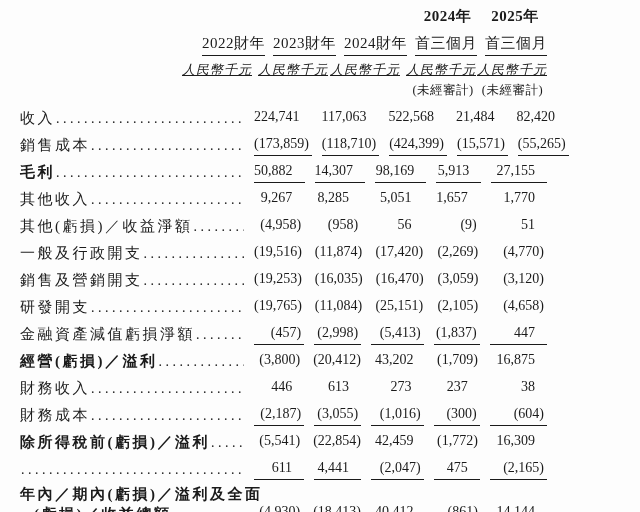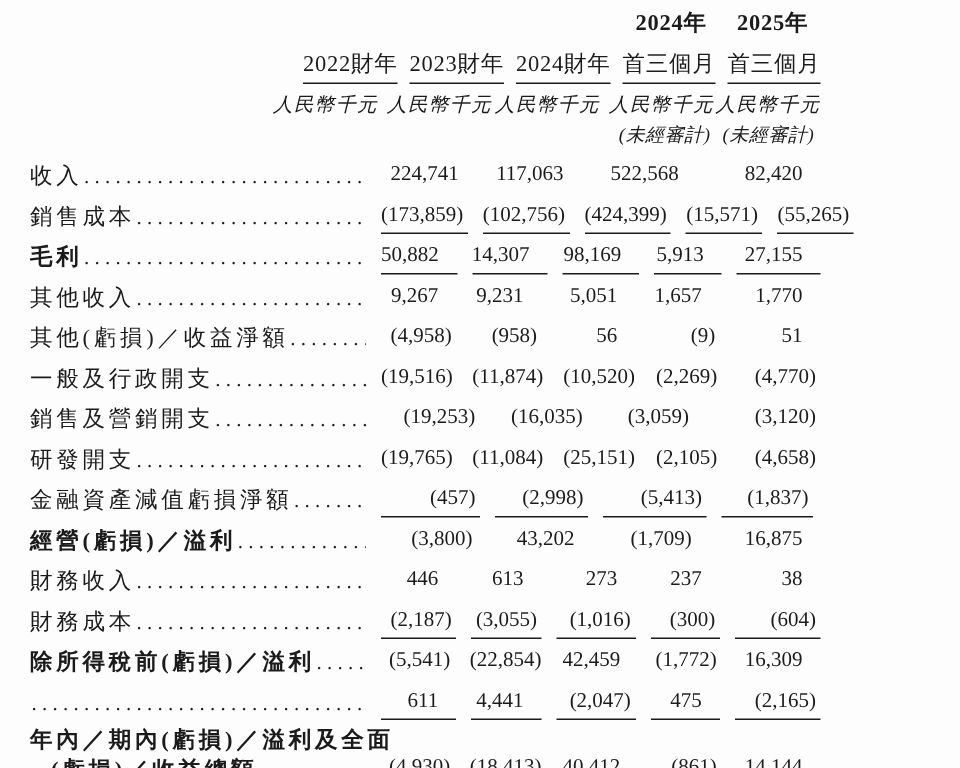--- a/index.html
+++ b/index.html
@@ -15,23 +15,23 @@
 
   
   .hdr-top .topyear { font-weight:bold; font-size:15px; line-height:20px;
     text-align:center; margin-left:10px; letter-spacing:.5px; white-space:nowrap; }
   .hdr-years { margin-top:8px; }
   .hdr-box { margin-left:8px; border-bottom:1.5px solid #1b1b1b; text-align:center;
     font-weight:normal; font-size:15px; line-height:19px; padding-bottom:2px;
     letter-spacing:.5px; white-space:nowrap; }
   .hdr-units { margin-top:5px; }
   .unit { margin-left:6px; font-style:italic; font-size:13px; line-height:18px;
-    text-align:center; letter-spacing:1px; white-space:nowrap; }
+    text-align:center; letter-spacing:1px; white-space:nowrap;text-decoration:underline; }
   .hdr-notes { margin-top:3px; }
-  .note { margin-left:4px; font-style:italic; font-size:12.5px; line-height:16px;
+  .note { margin-left:4px; font-size:12.5px; line-height:16px;
     text-align:center; letter-spacing:.5px; white-space:nowrap; }
 
   
   main { margin-top:9px; }
   .trow { margin-bottom:5.5px; }
   .lline { display:flex; align-items:baseline; line-height:19.5px; }
   .ltext { white-space:nowrap; font-size:15px; letter-spacing:2.5px; }
   .trow.bold .ltext { font-weight:bold; }
   .dots { flex:1 1 0; overflow:hidden; white-space:nowrap; font-size:14px;
     letter-spacing:3.5px; padding-left:1px; }
@@ -129,38 +129,41 @@
     </div>
     <div class="col-num c1">
           <div class="valbox"><span class="val pos">224,741</span></div>
         </div>
     <div class="col-num c2">
           <div class="valbox"><span class="val pos">117,063</span></div>
         </div>
     <div class="col-num c3">
           <div class="valbox"><span class="val pos">522,568</span></div>
         </div>
+    <div class="col-num c4">
+          <div class="valbox"><span class="val pos">21,484</span></div>
+        </div>
     <div class="col-num c5">
           <div class="valbox"><span class="val pos">82,420</span></div>
         </div>
   </div>
 
   <div class="trow row rule-single">
     <div class="col-label">
       <div class="lline lline1">
         <span class="ltext">銷售成本</span>
             <span class="dots">........................................................................................................</span>
       </div>
 
     </div>
     <div class="col-num c1">
           <div class="valbox"><span class="val">(173,859)</span></div>
         </div>
     <div class="col-num c2">
-          <div class="valbox"><span class="val">(102,756)</span></div>
+          <div class="valbox"><span class="val">(118,710)</span></div>
         </div>
     <div class="col-num c3">
           <div class="valbox"><span class="val">(424,399)</span></div>
         </div>
     <div class="col-num c4">
           <div class="valbox"><span class="val">(15,571)</span></div>
         </div>
     <div class="col-num c5">
           <div class="valbox"><span class="val">(55,265)</span></div>
         </div>
@@ -196,21 +199,21 @@
       <div class="lline lline1">
         <span class="ltext">其他收入</span>
             <span class="dots">........................................................................................................</span>
       </div>
 
     </div>
     <div class="col-num c1">
           <div class="valbox"><span class="val pos">9,267</span></div>
         </div>
     <div class="col-num c2">
-          <div class="valbox"><span class="val pos">9,231</span></div>
+          <div class="valbox"><span class="val pos">8,285</span></div>
         </div>
     <div class="col-num c3">
           <div class="valbox"><span class="val pos">5,051</span></div>
         </div>
     <div class="col-num c4">
           <div class="valbox"><span class="val pos">1,657</span></div>
         </div>
     <div class="col-num c5">
           <div class="valbox"><span class="val pos">1,770</span></div>
         </div>
@@ -249,21 +252,21 @@
       </div>
 
     </div>
     <div class="col-num c1">
           <div class="valbox"><span class="val">(19,516)</span></div>
         </div>
     <div class="col-num c2">
           <div class="valbox"><span class="val">(11,874)</span></div>
         </div>
     <div class="col-num c3">
-          <div class="valbox"><span class="val">(10,520)</span></div>
+          <div class="valbox"><span class="val">(17,420)</span></div>
         </div>
     <div class="col-num c4">
           <div class="valbox"><span class="val">(2,269)</span></div>
         </div>
     <div class="col-num c5">
           <div class="valbox"><span class="val">(4,770)</span></div>
         </div>
   </div>
 
   <div class="trow row rule-none">
@@ -273,20 +276,23 @@
             <span class="dots">........................................................................................................</span>
       </div>
 
     </div>
     <div class="col-num c1">
           <div class="valbox"><span class="val">(19,253)</span></div>
         </div>
     <div class="col-num c2">
           <div class="valbox"><span class="val">(16,035)</span></div>
         </div>
+    <div class="col-num c3">
+          <div class="valbox"><span class="val">(16,470)</span></div>
+        </div>
     <div class="col-num c4">
           <div class="valbox"><span class="val">(3,059)</span></div>
         </div>
     <div class="col-num c5">
           <div class="valbox"><span class="val">(3,120)</span></div>
         </div>
   </div>
 
   <div class="trow row rule-none">
     <div class="col-label">
@@ -326,32 +332,38 @@
         </div>
     <div class="col-num c2">
           <div class="valbox"><span class="val">(2,998)</span></div>
         </div>
     <div class="col-num c3">
           <div class="valbox"><span class="val">(5,413)</span></div>
         </div>
     <div class="col-num c4">
           <div class="valbox"><span class="val">(1,837)</span></div>
         </div>
+    <div class="col-num c5">
+          <div class="valbox"><span class="val pos">447</span></div>
+        </div>
   </div>
 
   <div class="trow row bold rule-none">
     <div class="col-label">
       <div class="lline lline1">
         <span class="ltext">經營(虧損)／溢利</span>
             <span class="dots">........................................................................................................</span>
       </div>
 
     </div>
     <div class="col-num c1">
           <div class="valbox"><span class="val">(3,800)</span></div>
+        </div>
+    <div class="col-num c2">
+          <div class="valbox"><span class="val">(20,412)</span></div>
         </div>
     <div class="col-num c3">
           <div class="valbox"><span class="val pos">43,202</span></div>
         </div>
     <div class="col-num c4">
           <div class="valbox"><span class="val">(1,709)</span></div>
         </div>
     <div class="col-num c5">
           <div class="valbox"><span class="val pos">16,875</span></div>
         </div>

